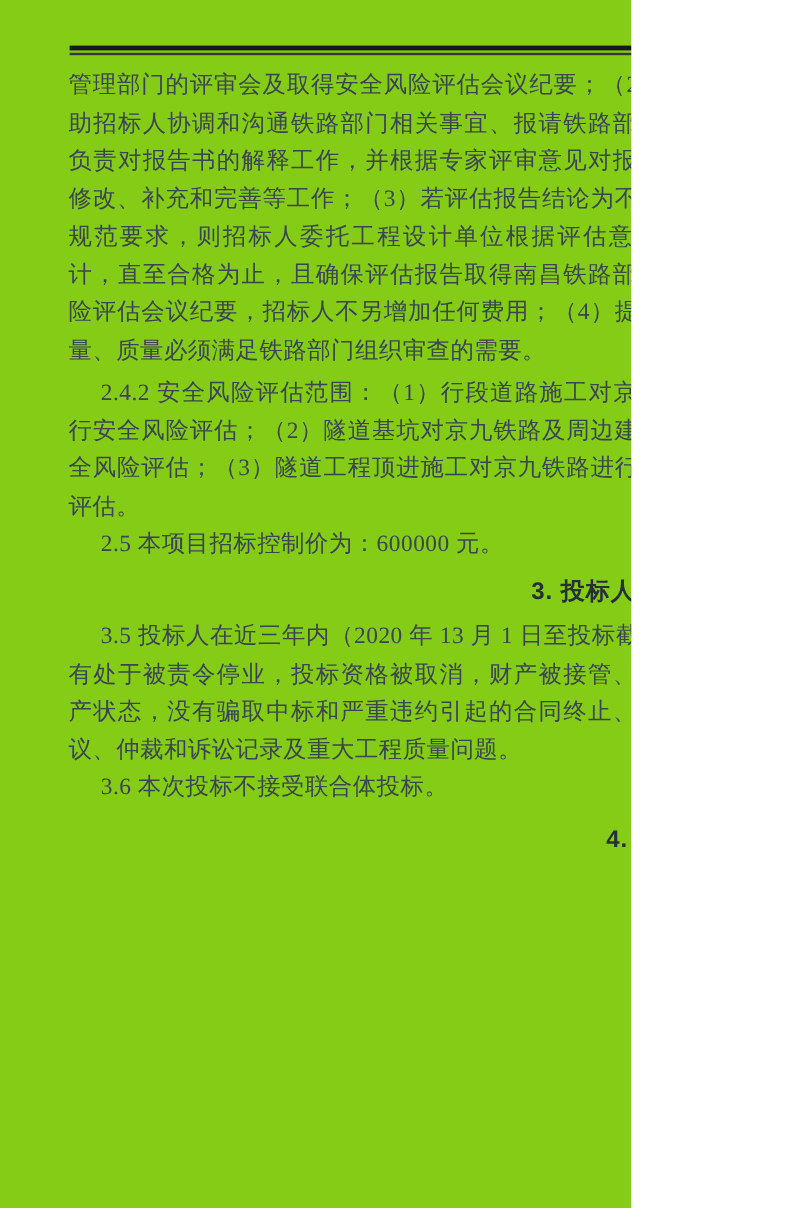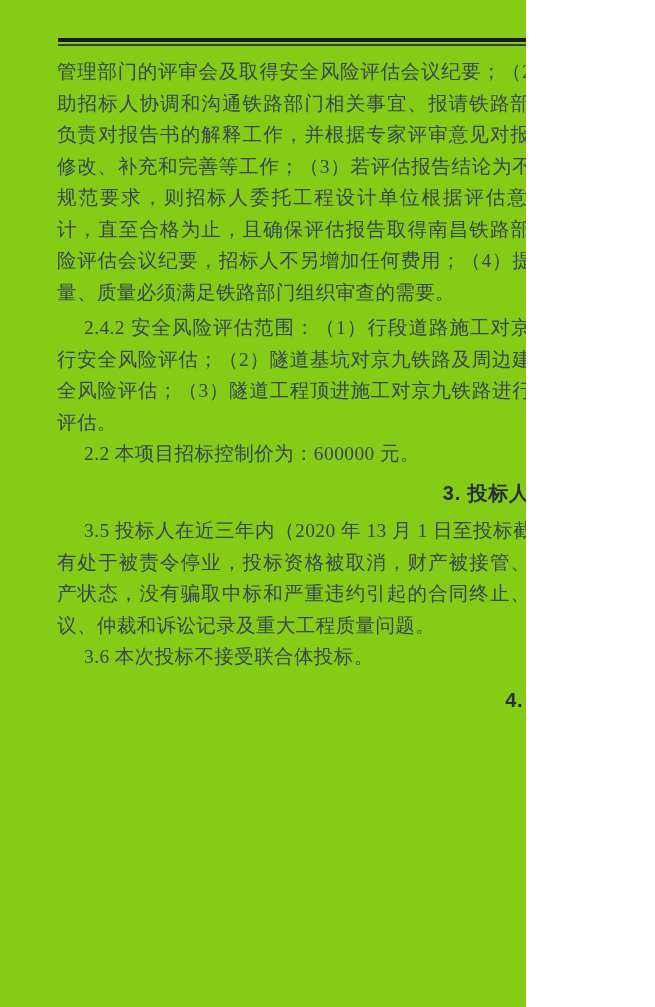--- a/index.html
+++ b/index.html
@@ -66,21 +66,21 @@
 <div class="page">
 
   <div class="top-rule"></div>
 
   <div class="content">
 
     <p class="cont">管理部门的评审会及取得安全风险评估会议纪要；（2）配合协助招标人协调和沟通铁路部门相关事宜、报请铁路部门审查，负责对报告书的解释工作，并根据专家评审意见对报告书进行修改、补充和完善等工作；（3）若评估报告结论为不满足相关规范要求，则招标人委托工程设计单位根据评估意见修改设计，直至合格为止，且确保评估报告取得南昌铁路部门安全风险评估会议纪要，招标人不另增加任何费用；（4）提交报告数量、质量必须满足铁路部门组织审查的需要。</p>
 
     <p class="sp4">2.4.2 安全风险评估范围：（1）行段道路施工对京九铁路进行安全风险评估；（2）隧道基坑对京九铁路及周边建筑进行安全风险评估；（3）隧道工程顶进施工对京九铁路进行安全风险评估。</p>
 
-    <p>2.2 本项目招标控制价为：600000 元。</p>
+    <p>2.5 本项目招标控制价为：600000 元。</p>
 
     <h2>3. 投标人资格要求</h2>
 
 
 
 
 
     <p>3.5 投标人在近三年内（2020 年 13 月 1 日至投标截止日）没有处于被责令停业，投标资格被取消，财产被接管、冻结，破产状态，没有骗取中标和严重违约引起的合同终止、纠纷、争议、仲裁和诉讼记录及重大工程质量问题。</p>
 
     <p>3.6 本次投标不接受联合体投标。</p>

